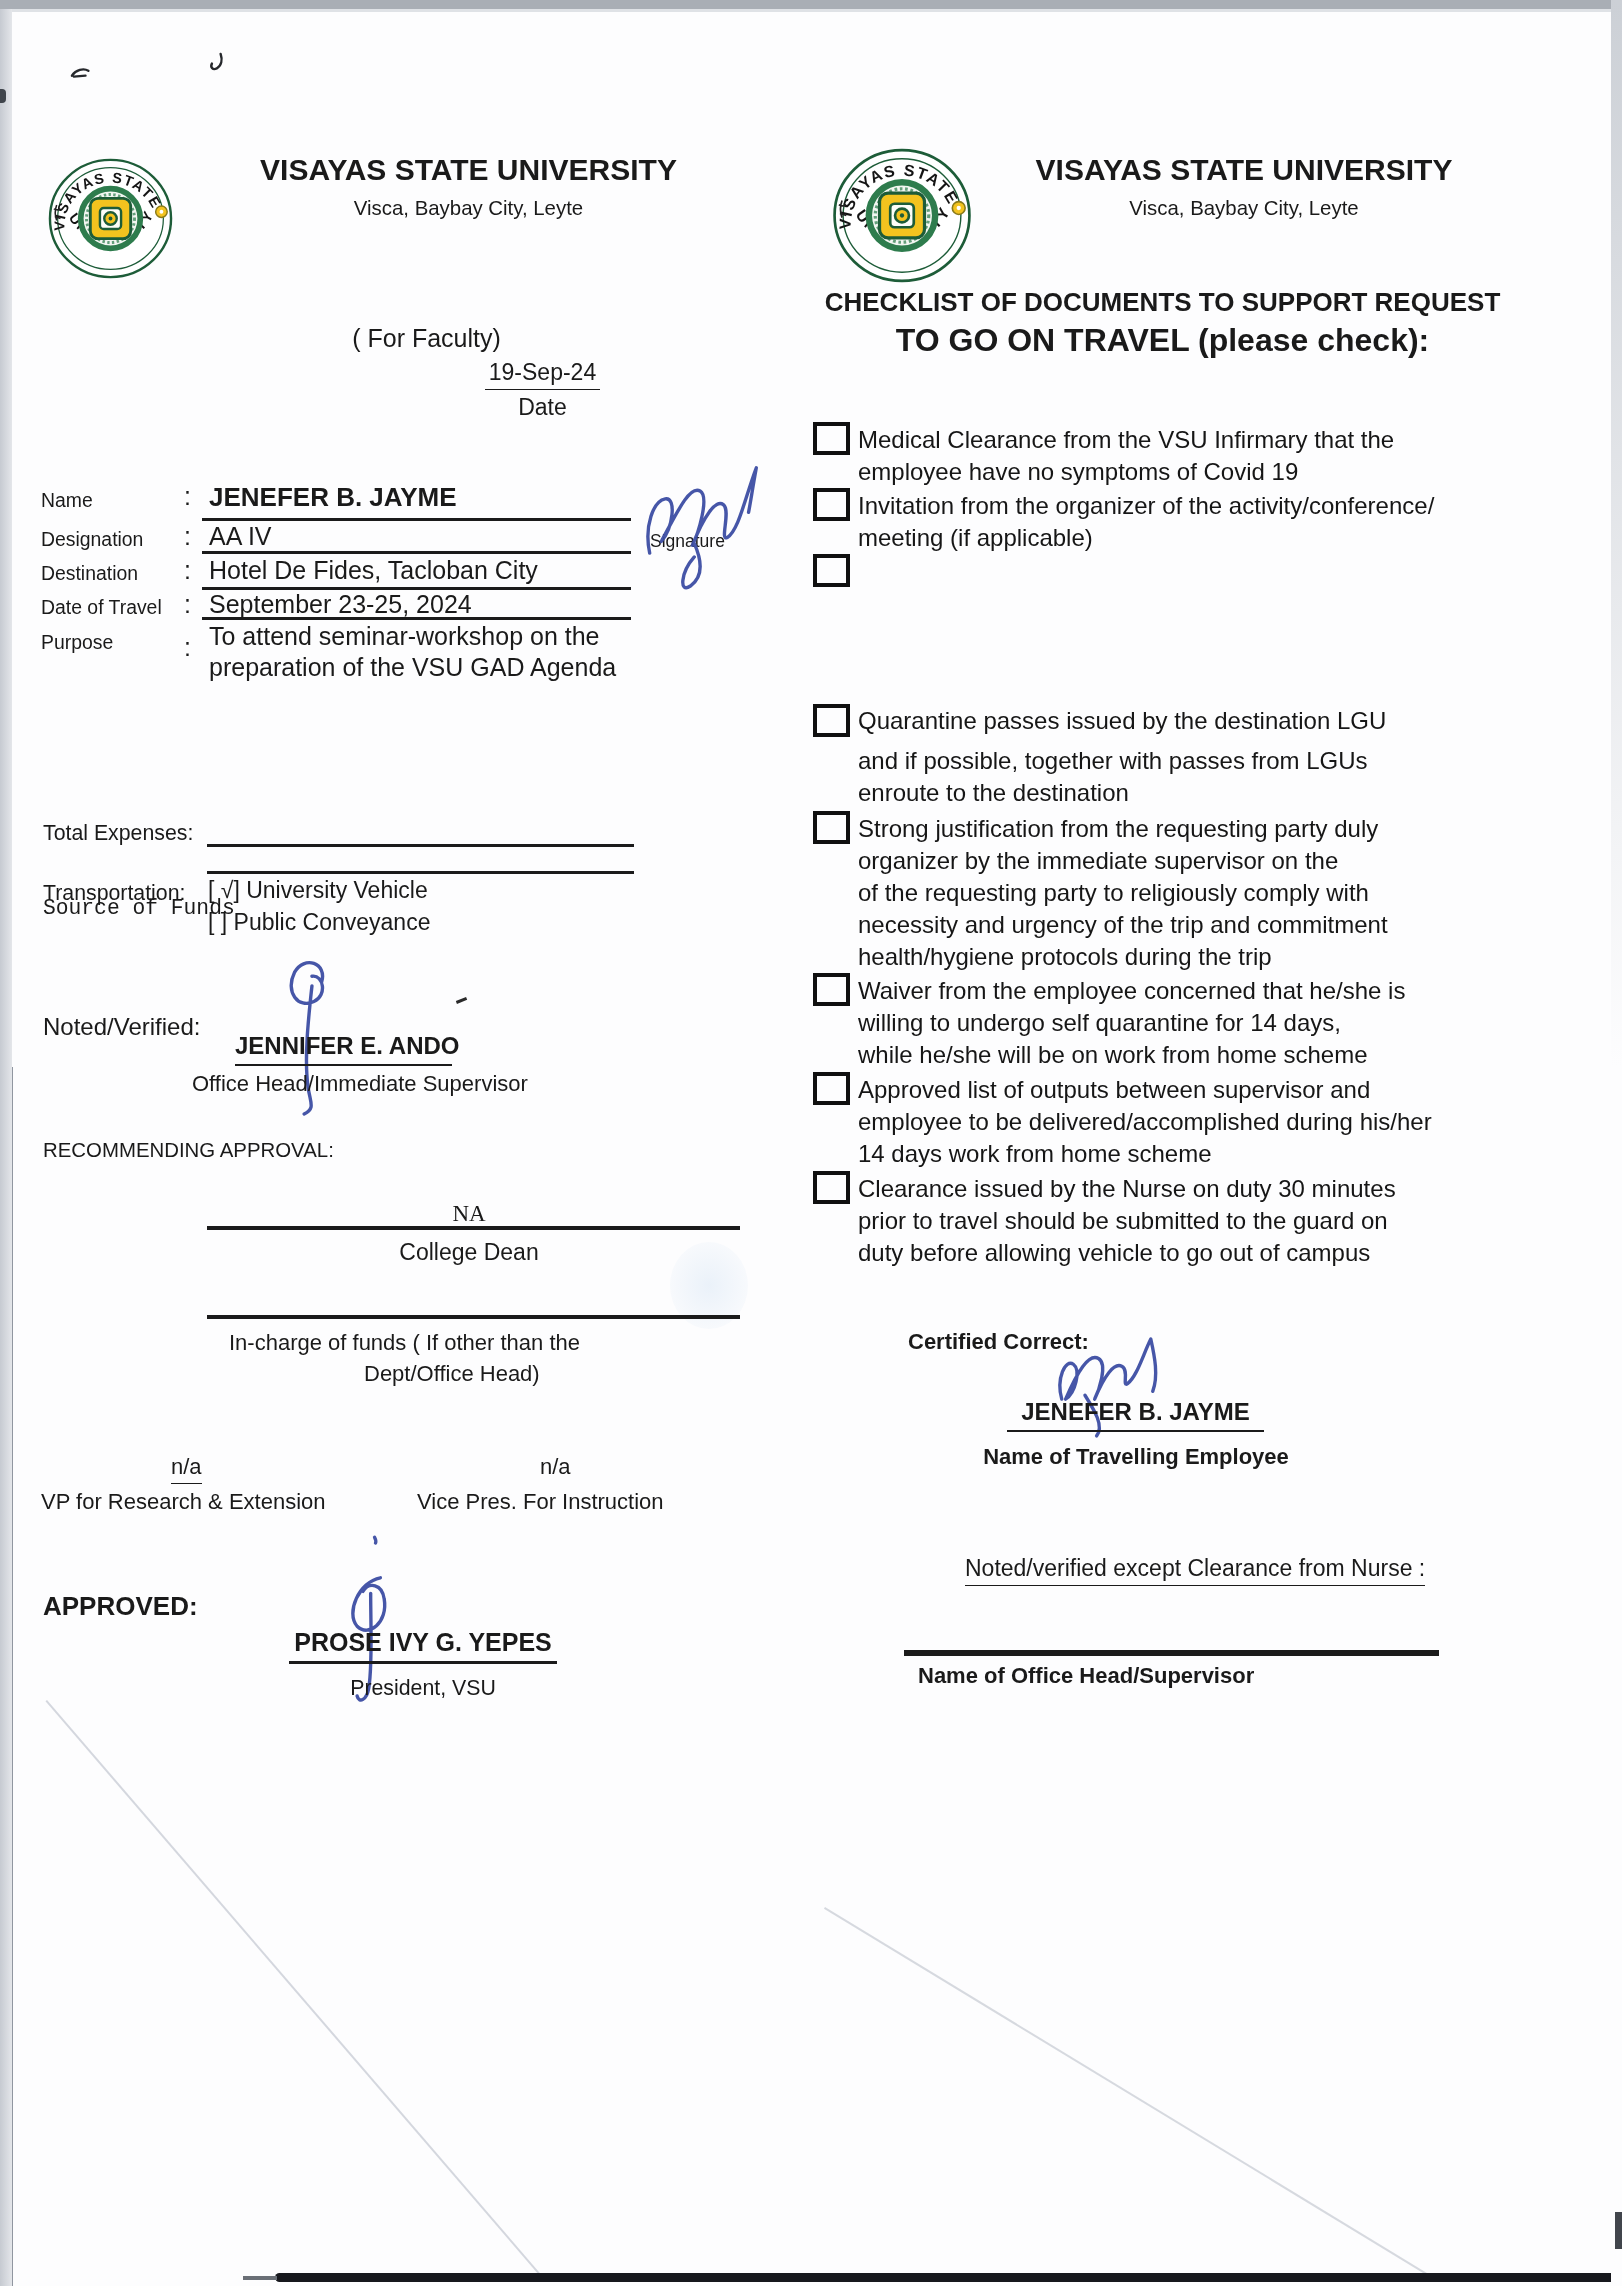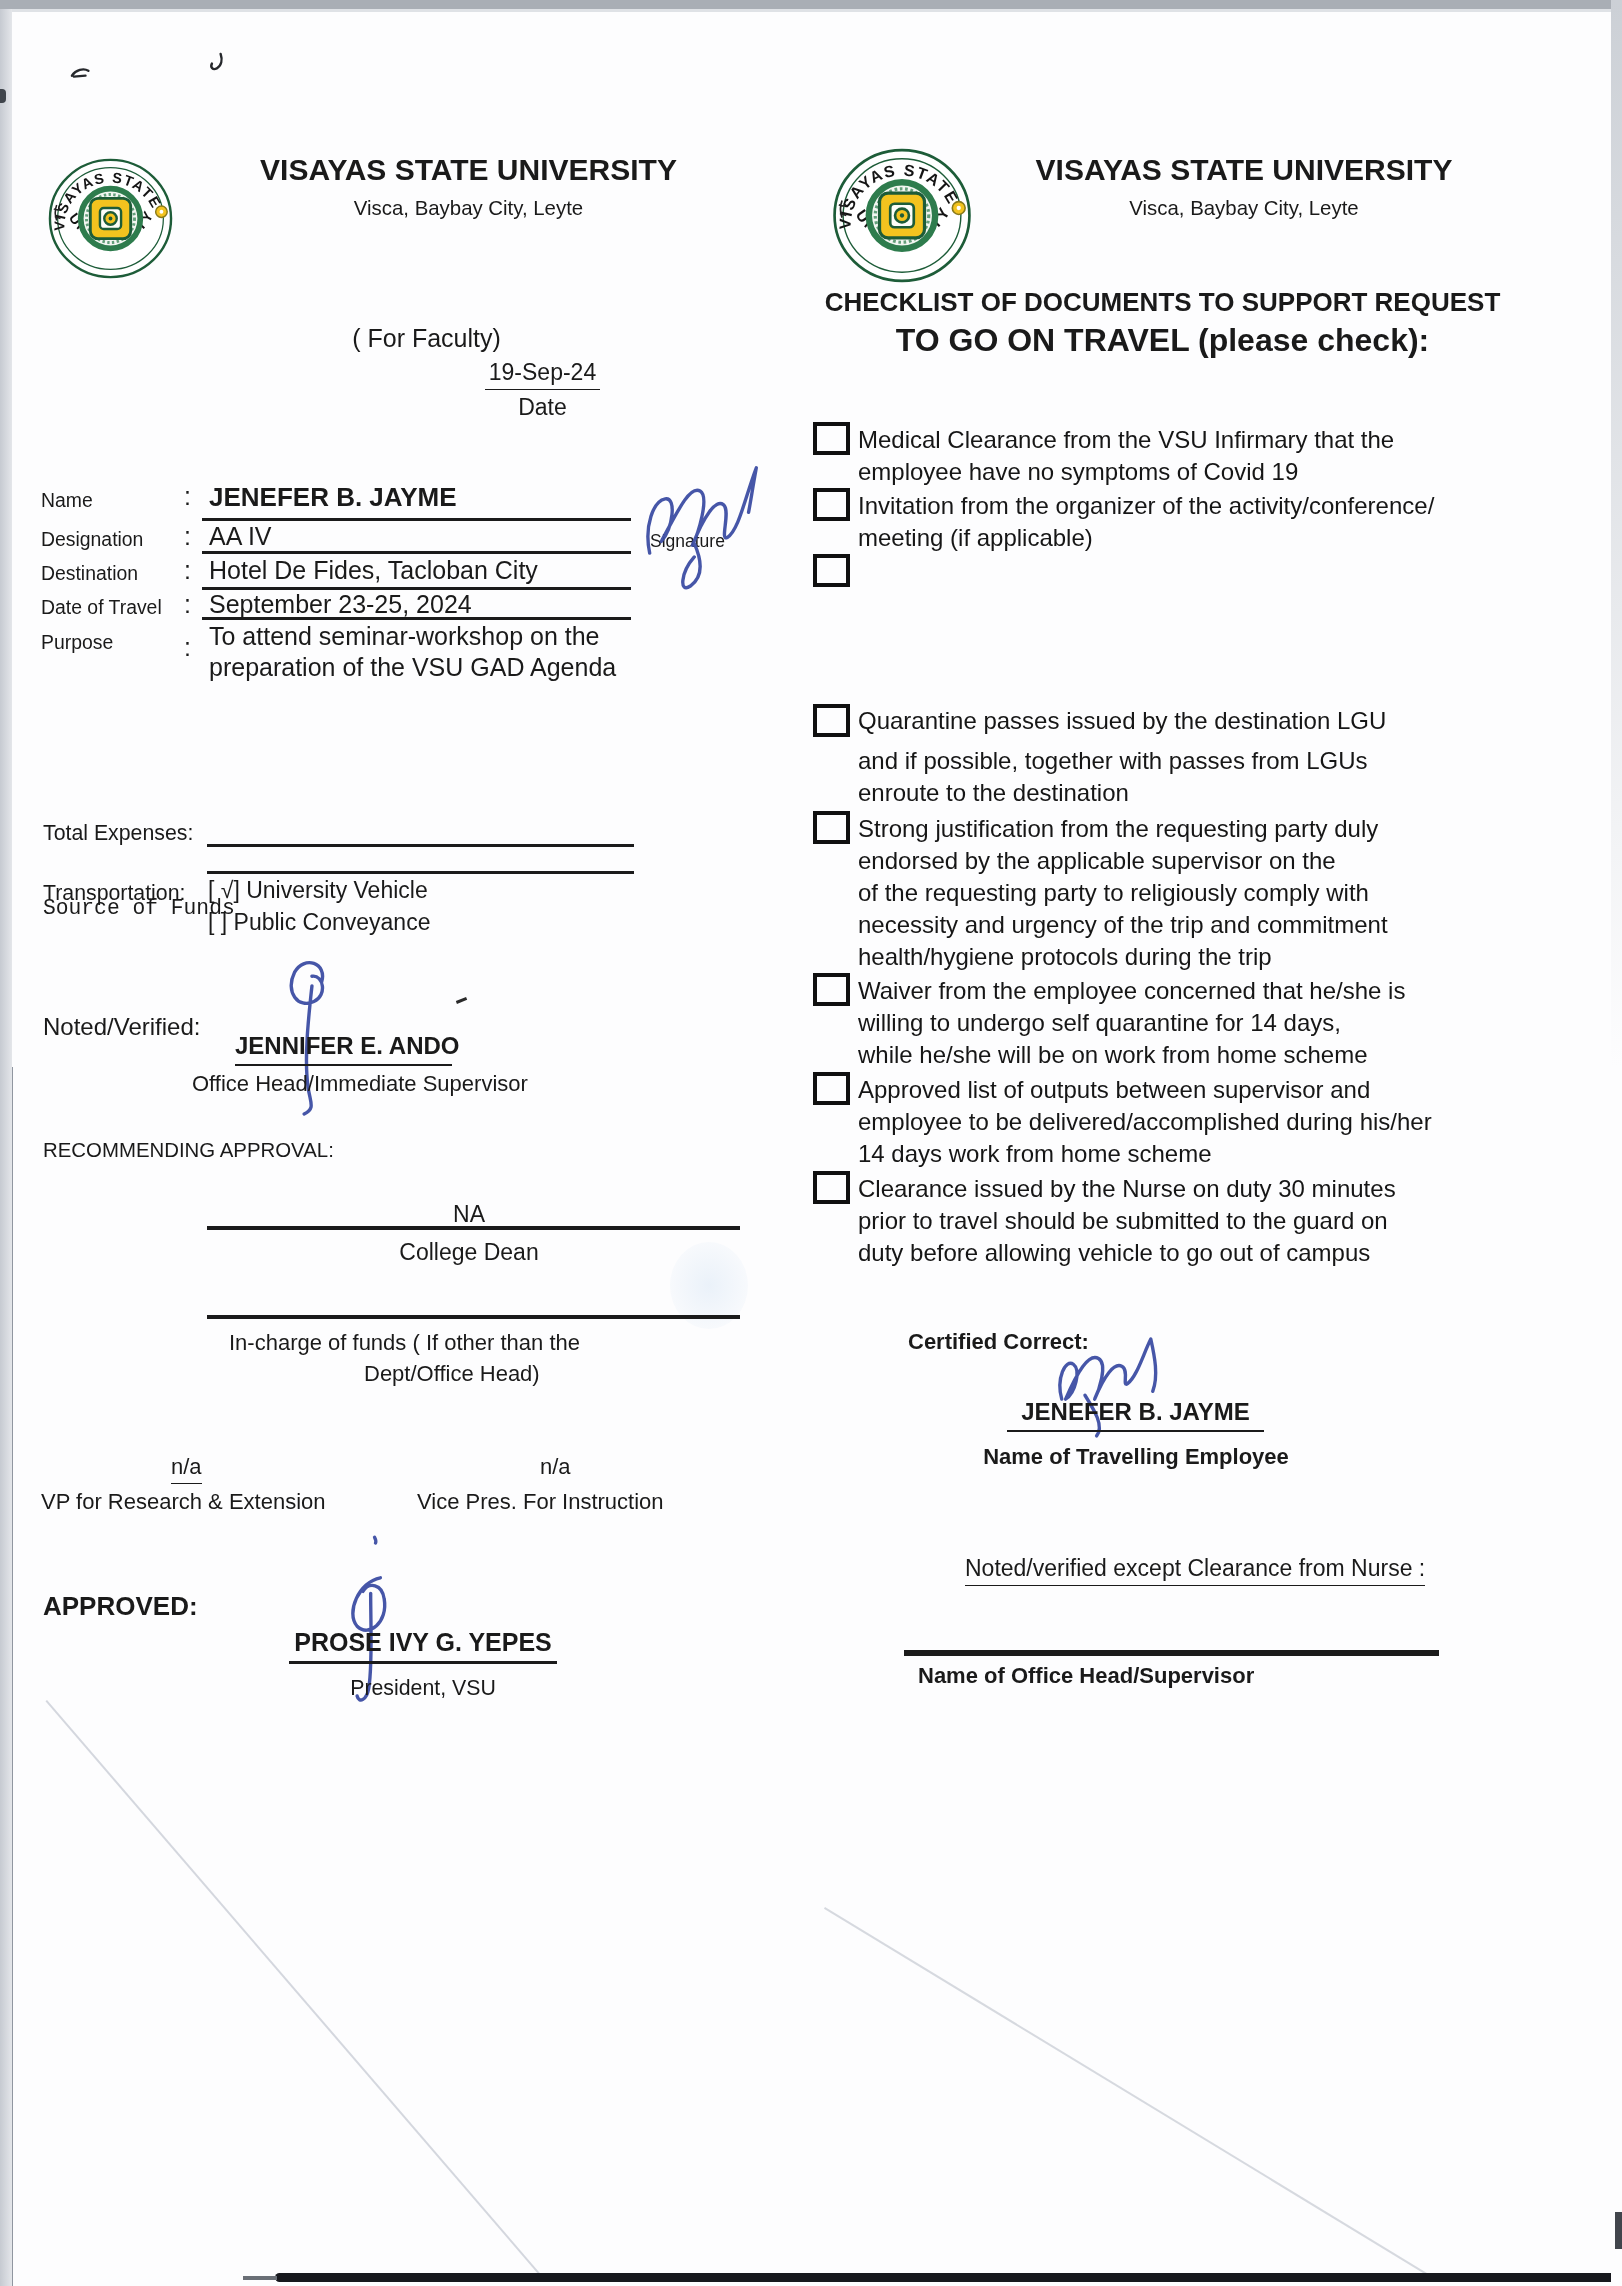--- a/index.html
+++ b/index.html
@@ -120,21 +120,21 @@
   <div class="t" style="left:208px;top:909px;font-size:23px;">[ ] Public Conveyance</div>
 
   <div class="t" style="left:43px;top:1013px;font-size:24px;">Noted/Verified:</div>
   <svg class="sig abs" style="left:275px;top:953px;" width="70" height="163" viewBox="0 0 72 168">
     <path d="M48 30 C54 10 30 2 20 20 C10 40 24 58 40 50 C54 44 50 22 38 24 M38 34 C34 70 30 110 34 138 C36 154 42 160 30 166"></path>
   </svg>
   <div class="t b ctr u3" style="left:235px;top:1032px;width:217px;font-size:24px;">JENNIFER E. ANDO</div>
   <div class="t ctr" style="left:192px;top:1071px;width:306px;font-size:22px;">Office Head/Immediate Supervisor</div>
 
   <div class="t" style="left:43px;top:1139px;font-size:20.4px;">RECOMMENDING APPROVAL:</div>
-  <div class="t ctr" style="left:372px;top:1201px;width:194px;font-size:23px;">NA</div>
+  <div class="t ctr" style="left:372px;top:1201px;width:194px;font-size:23px;font-family:Liberation Serif, serif;">NA</div>
   <div class="rule" style="left:207px;top:1226px;width:533px;height:3.9px;"></div>
   <div class="t ctr" style="left:372px;top:1239px;width:194px;font-size:23px;">College Dean</div>
 
   <div class="rule" style="left:207px;top:1315px;width:533px;height:3.9px;"></div>
   <div class="t" style="left:229px;top:1330px;font-size:22px;">In-charge of  funds ( If other than the</div>
   <div class="t" style="left:364px;top:1361px;font-size:22px;">Dept/Office Head)</div>
 
   <div class="t u2" style="left:171px;top:1454px;font-size:22px;">n/a</div>
   <div class="t" style="left:41px;top:1489px;font-size:22px;">VP for Research &amp; Extension</div>
   <div class="t" style="left:540px;top:1454px;font-size:22px;">n/a</div>
@@ -174,21 +174,21 @@
   <div class="cbx" style="left:813px;top:704px;"></div>
   <div class="ckt" style="top:705px;">
     <div>Quarantine passes issued by the destination LGU</div>
     <div style="margin-top:7.8px;">and if possible, together with passes from LGUs</div>
     <div>enroute to the destination</div>
   </div>
 
   <div class="cbx" style="left:813px;top:811px;"></div>
   <div class="ckt" style="top:813px;">
     <div>Strong justification from the requesting party duly</div>
-    <div>endorsed by the applicable supervisor on the</div>
+    <div>organizer by the immediate supervisor on the</div>
     <div>of the requesting party to religiously comply with</div>
     <div>necessity and urgency of the trip and commitment</div>
     <div>health/hygiene protocols during the trip</div>
   </div>
 
   <div class="cbx" style="left:813px;top:973px;"></div>
   <div class="ckt" style="top:975px;">
     <div>Waiver from the employee concerned that he/she is</div>
     <div>willing to undergo self quarantine for 14 days,</div>
     <div>while he/she will be on work from home scheme</div>

